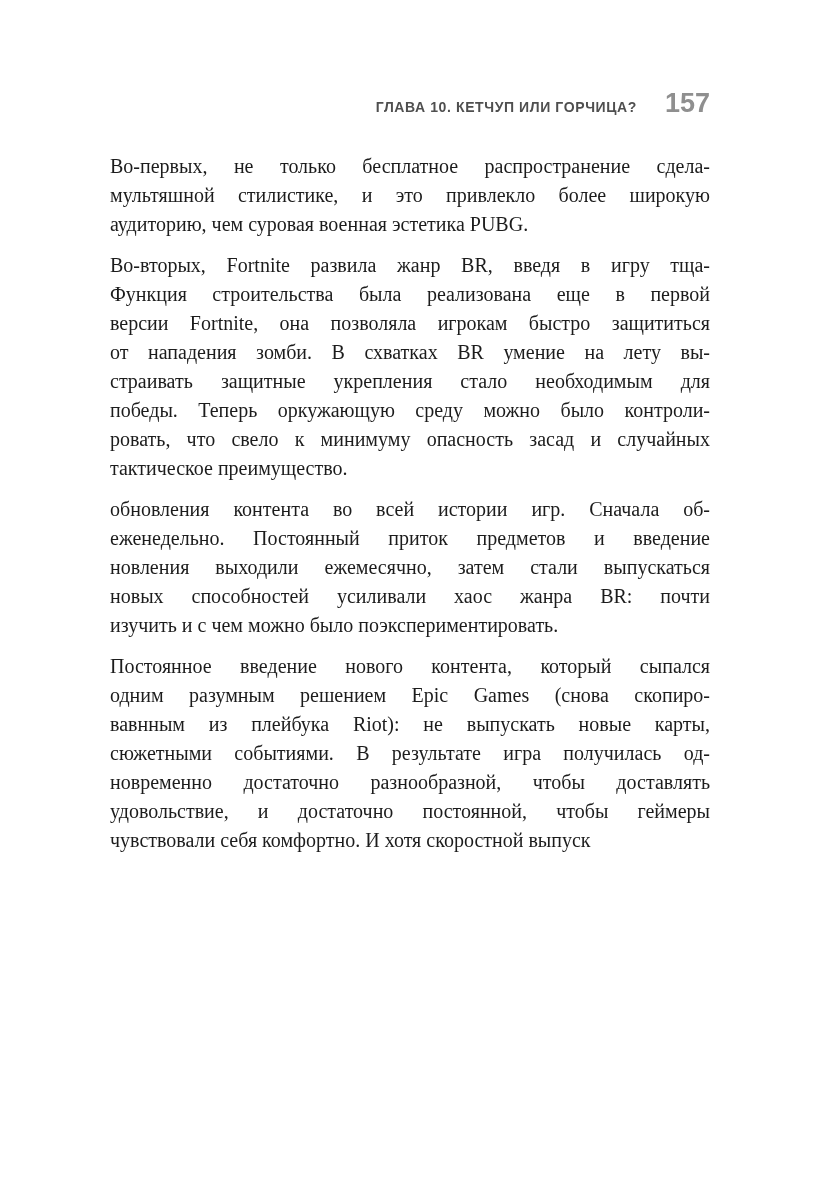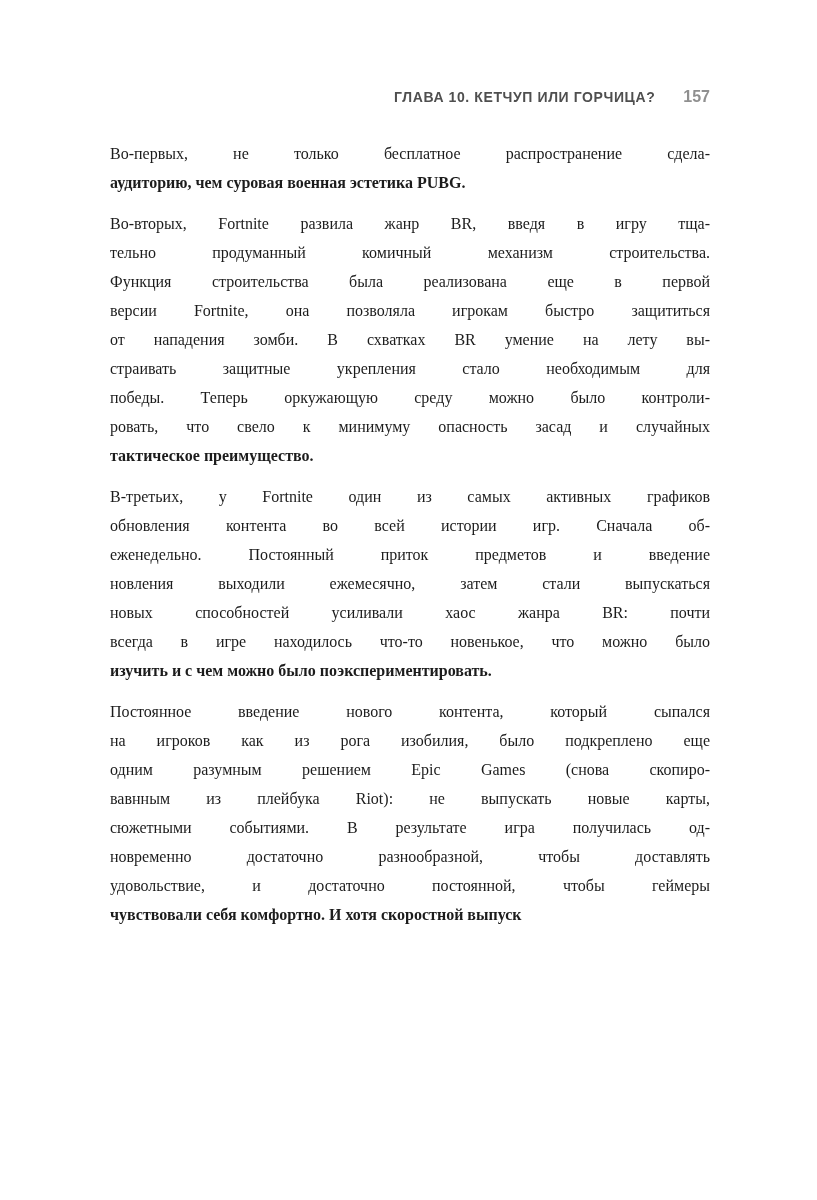--- a/index.html
+++ b/index.html
@@ -29,82 +29,78 @@
     font-family: "Liberation Sans", "DejaVu Sans", sans-serif;
   }
   .chapter-title {
     font-size: 14px;
     font-weight: bold;
     letter-spacing: 0.6px;
     color: #4f4f4f;
     text-align: center;
   }
   .page-number {
-    font-size: 16px;
+    font-size: 27px;
     font-weight: 600;
     color: #8f8f8f;
   }
   .body-text {
     margin-top: 33px;
-    font-size: 16px;
+    font-size: 20px;
     line-height: 29px;
     hyphens: none;
   }
   .para {
     margin: 0 0 12px 0;
   }
   .para:last-child {
     margin-bottom: 16px;
   }
   .line {
     text-align: justify;
     text-align-last: justify;
   }
   .line.last {
     text-align: left;
     text-align-last: left;
-    font-weight: bold;
   }
 </style>
 </head>
 <body>
 
 <div class="page-content">
   <div class="running-header">
     <span class="chapter-title">ГЛАВА 10. КЕТЧУП ИЛИ ГОРЧИЦА?</span>
     <span class="page-number">157</span>
   </div>
   <div class="body-text">
       <div class="para">
         <div class="line">Во-первых, не только бесплатное распространение сдела-</div>
+        <div class="line">мультяшной стилистике, и это привлекло более широкую</div>
         <div class="line last">аудиторию, чем суровая военная эстетика PUBG.</div>
       </div>
       <div class="para">
         <div class="line">Во-вторых, Fortnite развила жанр BR, введя в игру тща-</div>
-        <div class="line">тельно продуманный комичный механизм строительства.</div>
         <div class="line">Функция строительства была реализована еще в первой</div>
         <div class="line">версии Fortnite, она позволяла игрокам быстро защититься</div>
         <div class="line">от нападения зомби. В схватках BR умение на лету вы-</div>
         <div class="line">страивать защитные укрепления стало необходимым для</div>
         <div class="line">победы. Теперь оркужающую среду можно было контроли-</div>
         <div class="line">ровать, что свело к минимуму опасность засад и случайных</div>
         <div class="line last">тактическое преимущество.</div>
       </div>
       <div class="para">
-        <div class="line">В-третьих, у Fortnite один из самых активных графиков</div>
         <div class="line">обновления контента во всей истории игр. Сначала об-</div>
         <div class="line">еженедельно. Постоянный приток предметов и введение</div>
         <div class="line">новления выходили ежемесячно, затем стали выпускаться</div>
         <div class="line">новых способностей усиливали хаос жанра BR: почти</div>
-        <div class="line">всегда в игре находилось что-то новенькое, что можно было</div>
         <div class="line last">изучить и с чем можно было поэкспериментировать.</div>
       </div>
       <div class="para">
         <div class="line">Постоянное введение нового контента, который сыпался</div>
-        <div class="line">на игроков как из рога изобилия, было подкреплено еще</div>
         <div class="line">одним разумным решением Epic Games (снова скопиро-</div>
         <div class="line">вавнным из плейбука Riot): не выпускать новые карты,</div>
         <div class="line">сюжетными событиями. В результате игра получилась од-</div>
         <div class="line">новременно достаточно разнообразной, чтобы доставлять</div>
         <div class="line">удовольствие, и достаточно постоянной, чтобы геймеры</div>
         <div class="line last">чувствовали себя комфортно. И хотя скоростной выпуск</div>
       </div>
     </div>
 </div>
 

